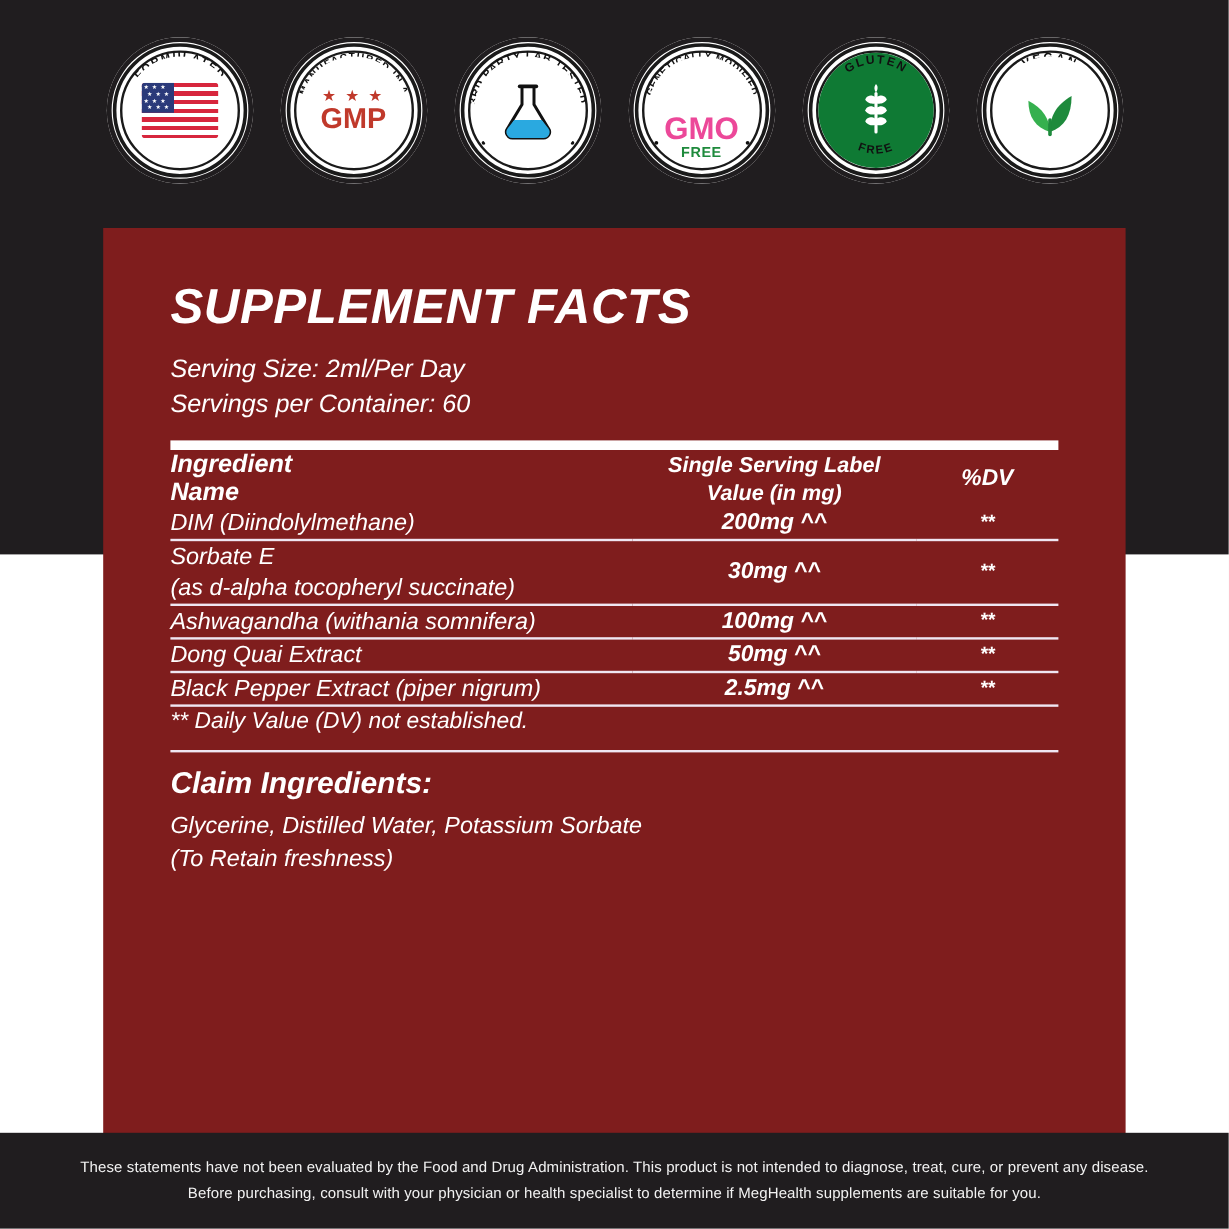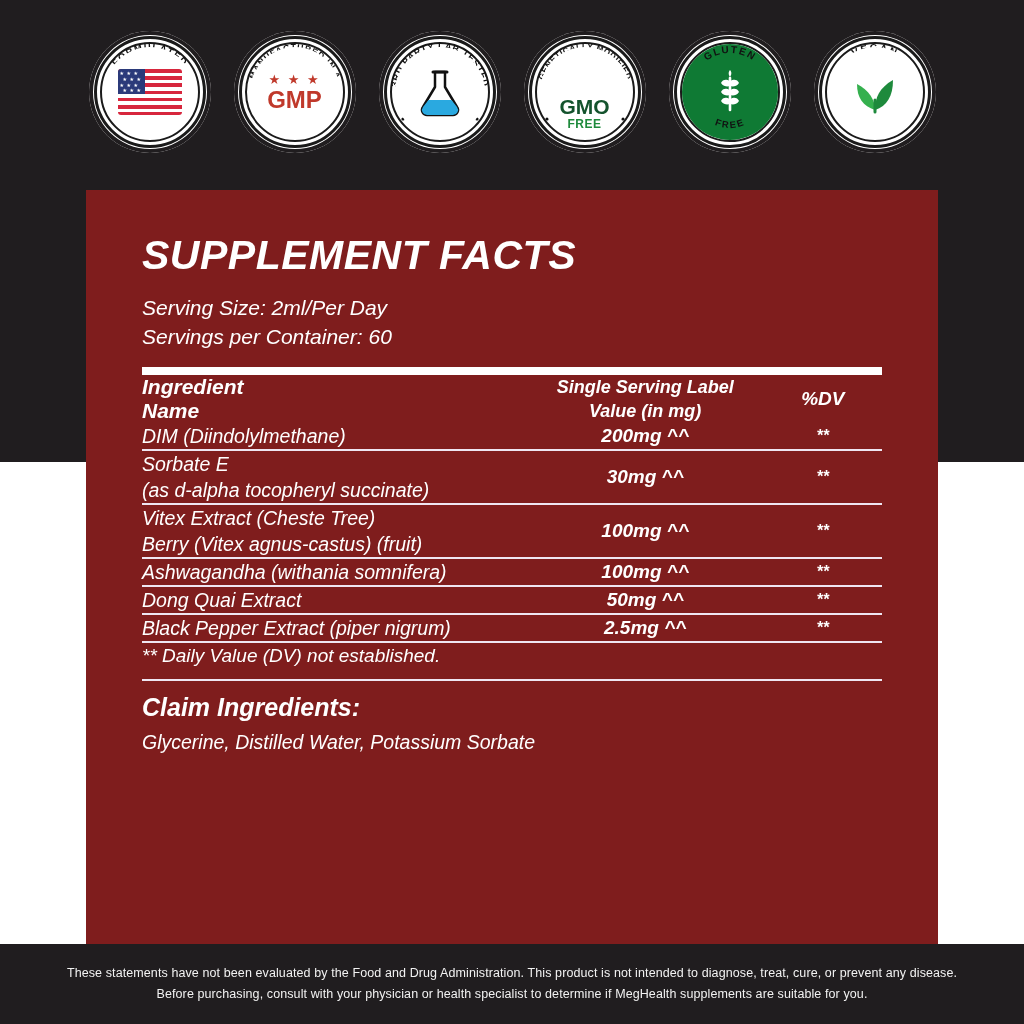--- a/index.html
+++ b/index.html
@@ -68,21 +68,21 @@
   
   .gmp { text-align:center; line-height:1; }
   .gmp .stars { color:#c0392b; font-size:13px; letter-spacing:2px; }
   .gmp .txt { color:#c0392b; font-weight:bold; font-size:24px; margin-top:2px; }
 
   
   .flask { width: 56px; height: 56px; }
 
   
   .gmo { text-align:center; line-height:1.05; }
-  .gmo .g { color:#14532d; font-weight:bold; font-size:21px;margin-top:43px; }
+  .gmo .g { color:#ec4899; font-weight:bold; font-size:26px;margin-top:43px; }
   .gmo .f { color:#1e8a3c; font-weight:bold; font-size:12px; letter-spacing:.5px; }
 
   
   .gluten-circle {
     position:absolute; inset:13px; border-radius:50%;
     background:#0f7a34; display:flex; align-items:center; justify-content:center;
   }
 
   
   .vegan-leaf { width:52px; height:44px; }
@@ -311,28 +311,20 @@
           <tr>
             <td class="col-name">
               <div>Sorbate E</div>
               <div>(as d-alpha tocopheryl succinate)</div>
             </td>
             <td class="col-claim">30mg ^^</td>
             <td class="col-dv">**</td>
           </tr>
           <tr>
             <td class="col-name">
-              <div>Vitex Extract (Cheste Tree)</div>
-              <div>Berry (Vitex agnus-castus) (fruit)</div>
-            </td>
-            <td class="col-claim">100mg ^^</td>
-            <td class="col-dv">**</td>
-          </tr>
-          <tr>
-            <td class="col-name">
               <div>Ashwagandha (withania somnifera)</div>
             </td>
             <td class="col-claim">100mg ^^</td>
             <td class="col-dv">**</td>
           </tr>
           <tr>
             <td class="col-name">
               <div>Dong Quai Extract</div>
             </td>
             <td class="col-claim">50mg ^^</td>
@@ -346,20 +338,21 @@
             <td class="col-dv">**</td>
           </tr>
         </tbody>
     </table>
 
     <div class="footnote">** Daily Value (DV) not established.</div>
     <div class="footnote-rule"></div>
 
     <div class="other-title">Claim Ingredients:</div>
     <div class="other-body">Glycerine, Distilled Water, Potassium Sorbate</div>
+    <div class="other-body">(To Retain freshness)</div>
   </div>
 
   <div class="bottom-band">
     <div class="line">These statements have not been evaluated by the Food and Drug Administration. This product is not intended to diagnose, treat, cure, or prevent any disease.</div>
     <div class="line">Before purchasing, consult with your physician or health specialist to determine if MegHealth supplements are suitable for you.</div>
   </div>
 
 </div>
 
 </body></html>

